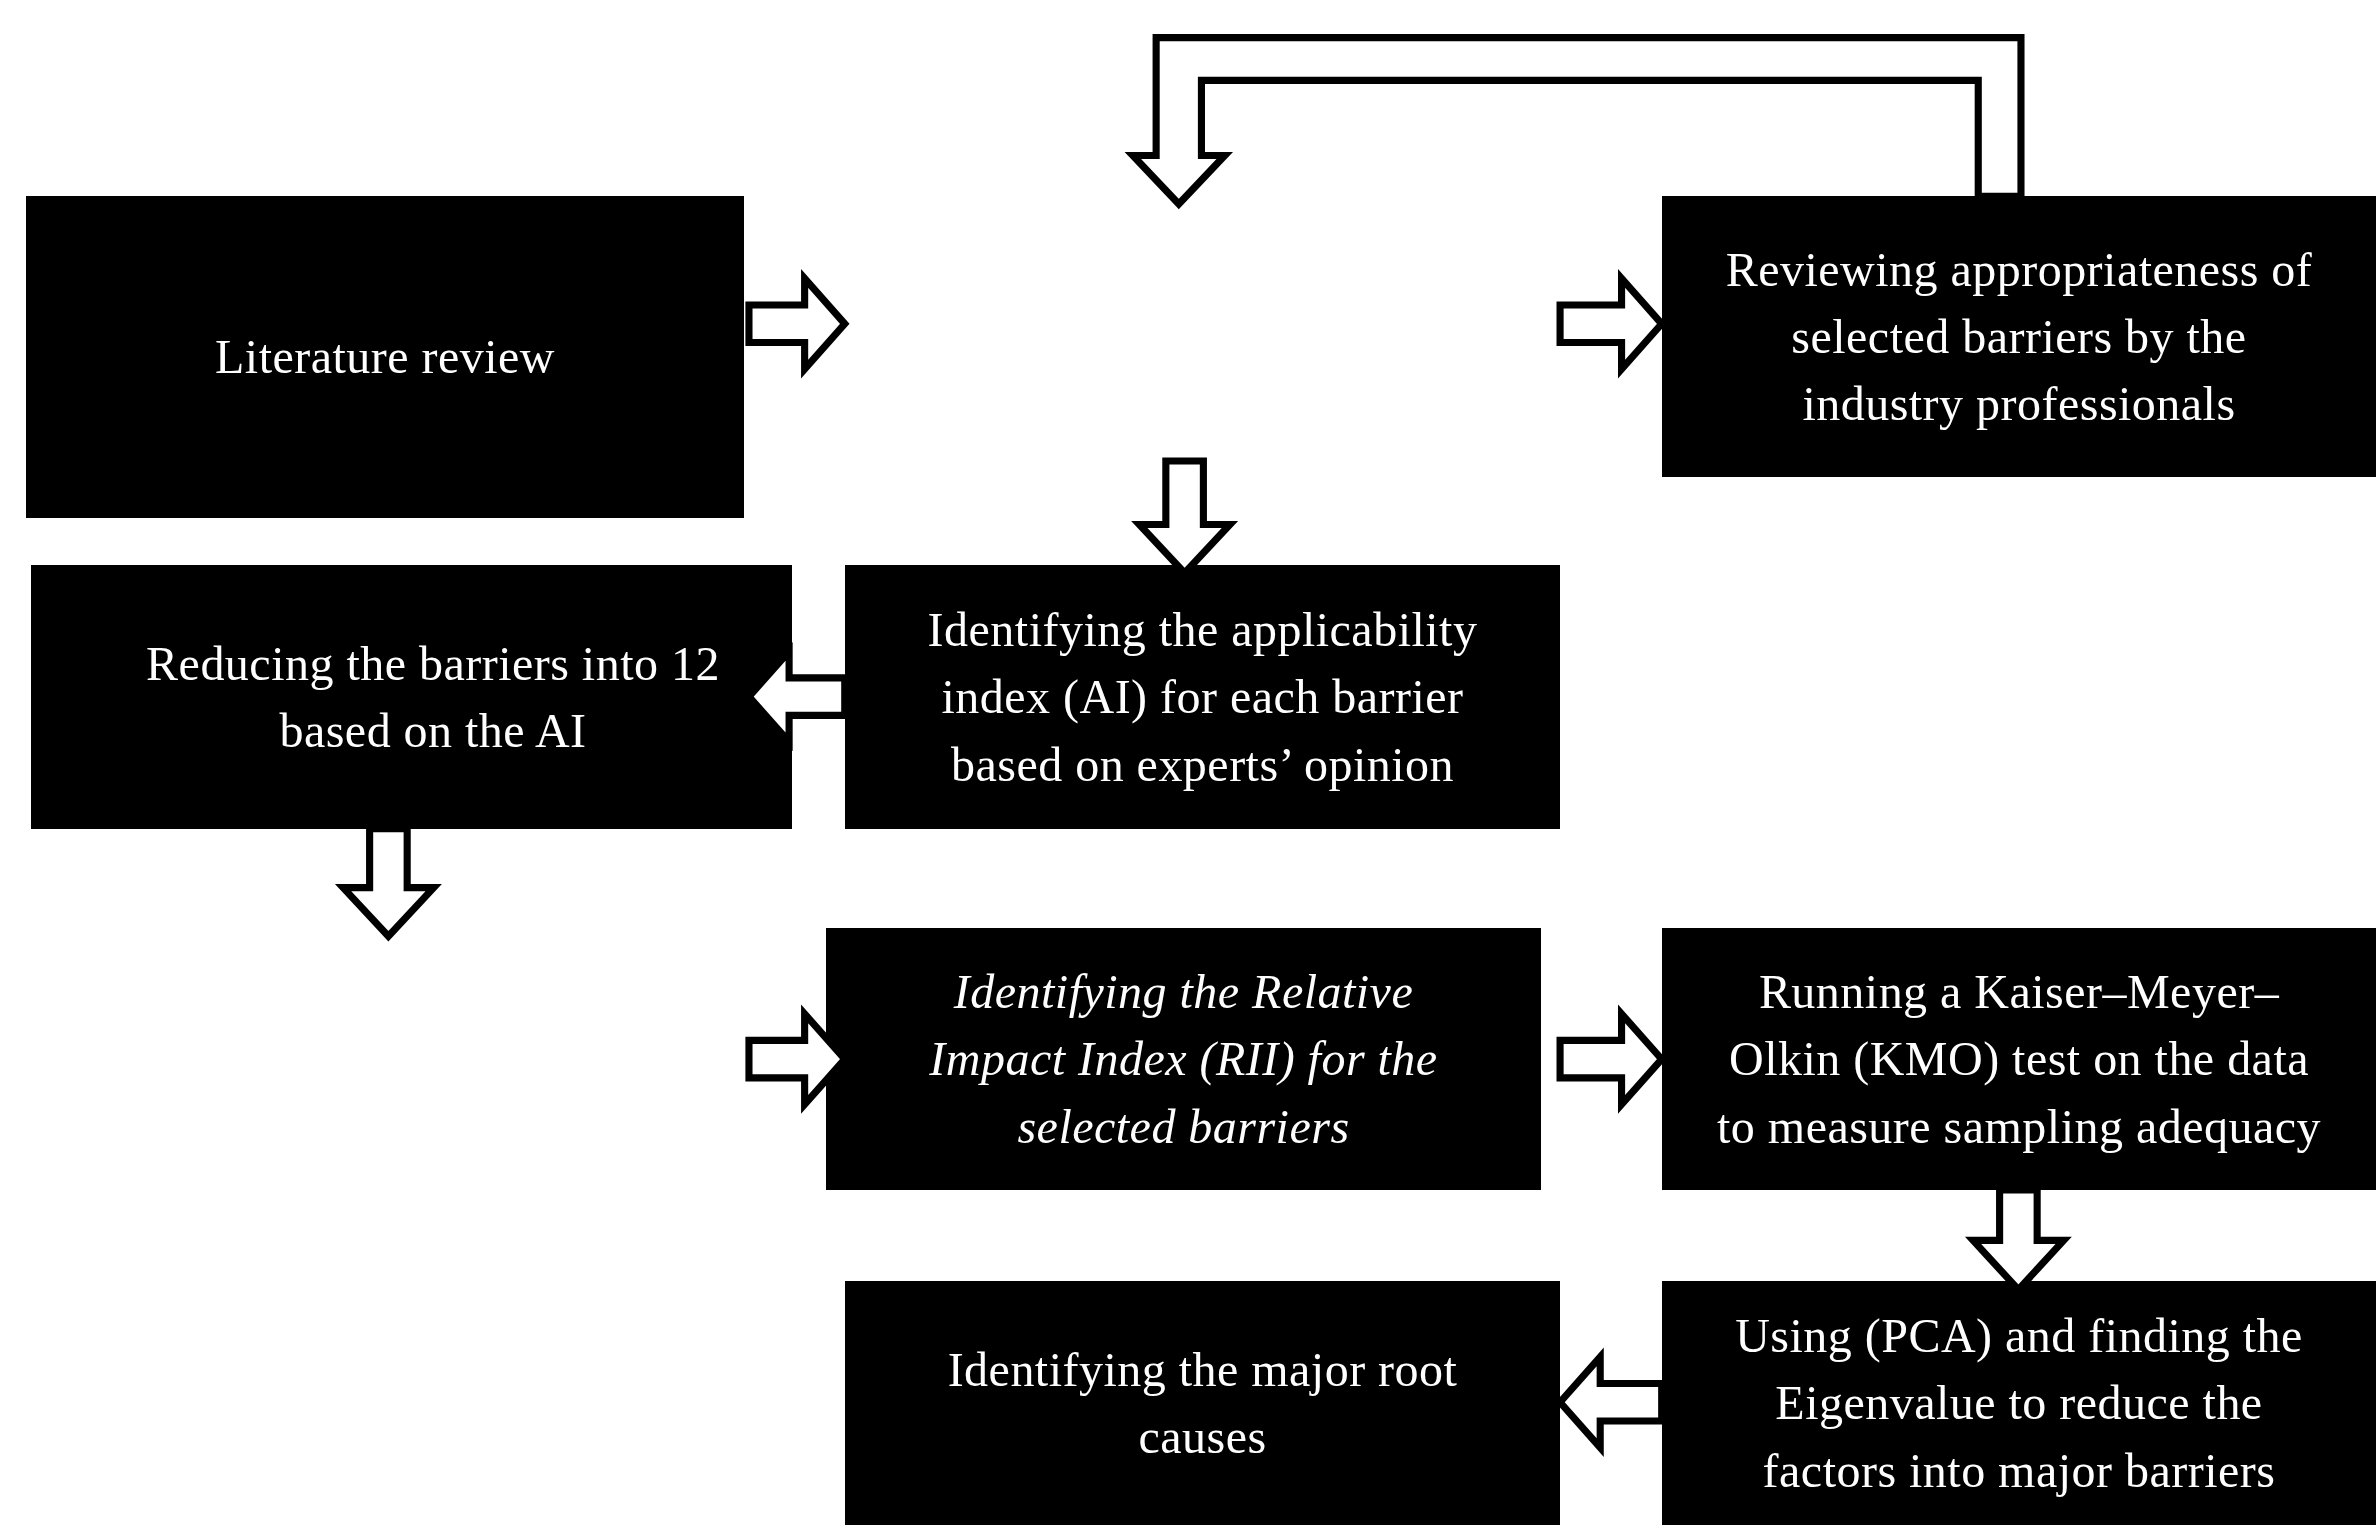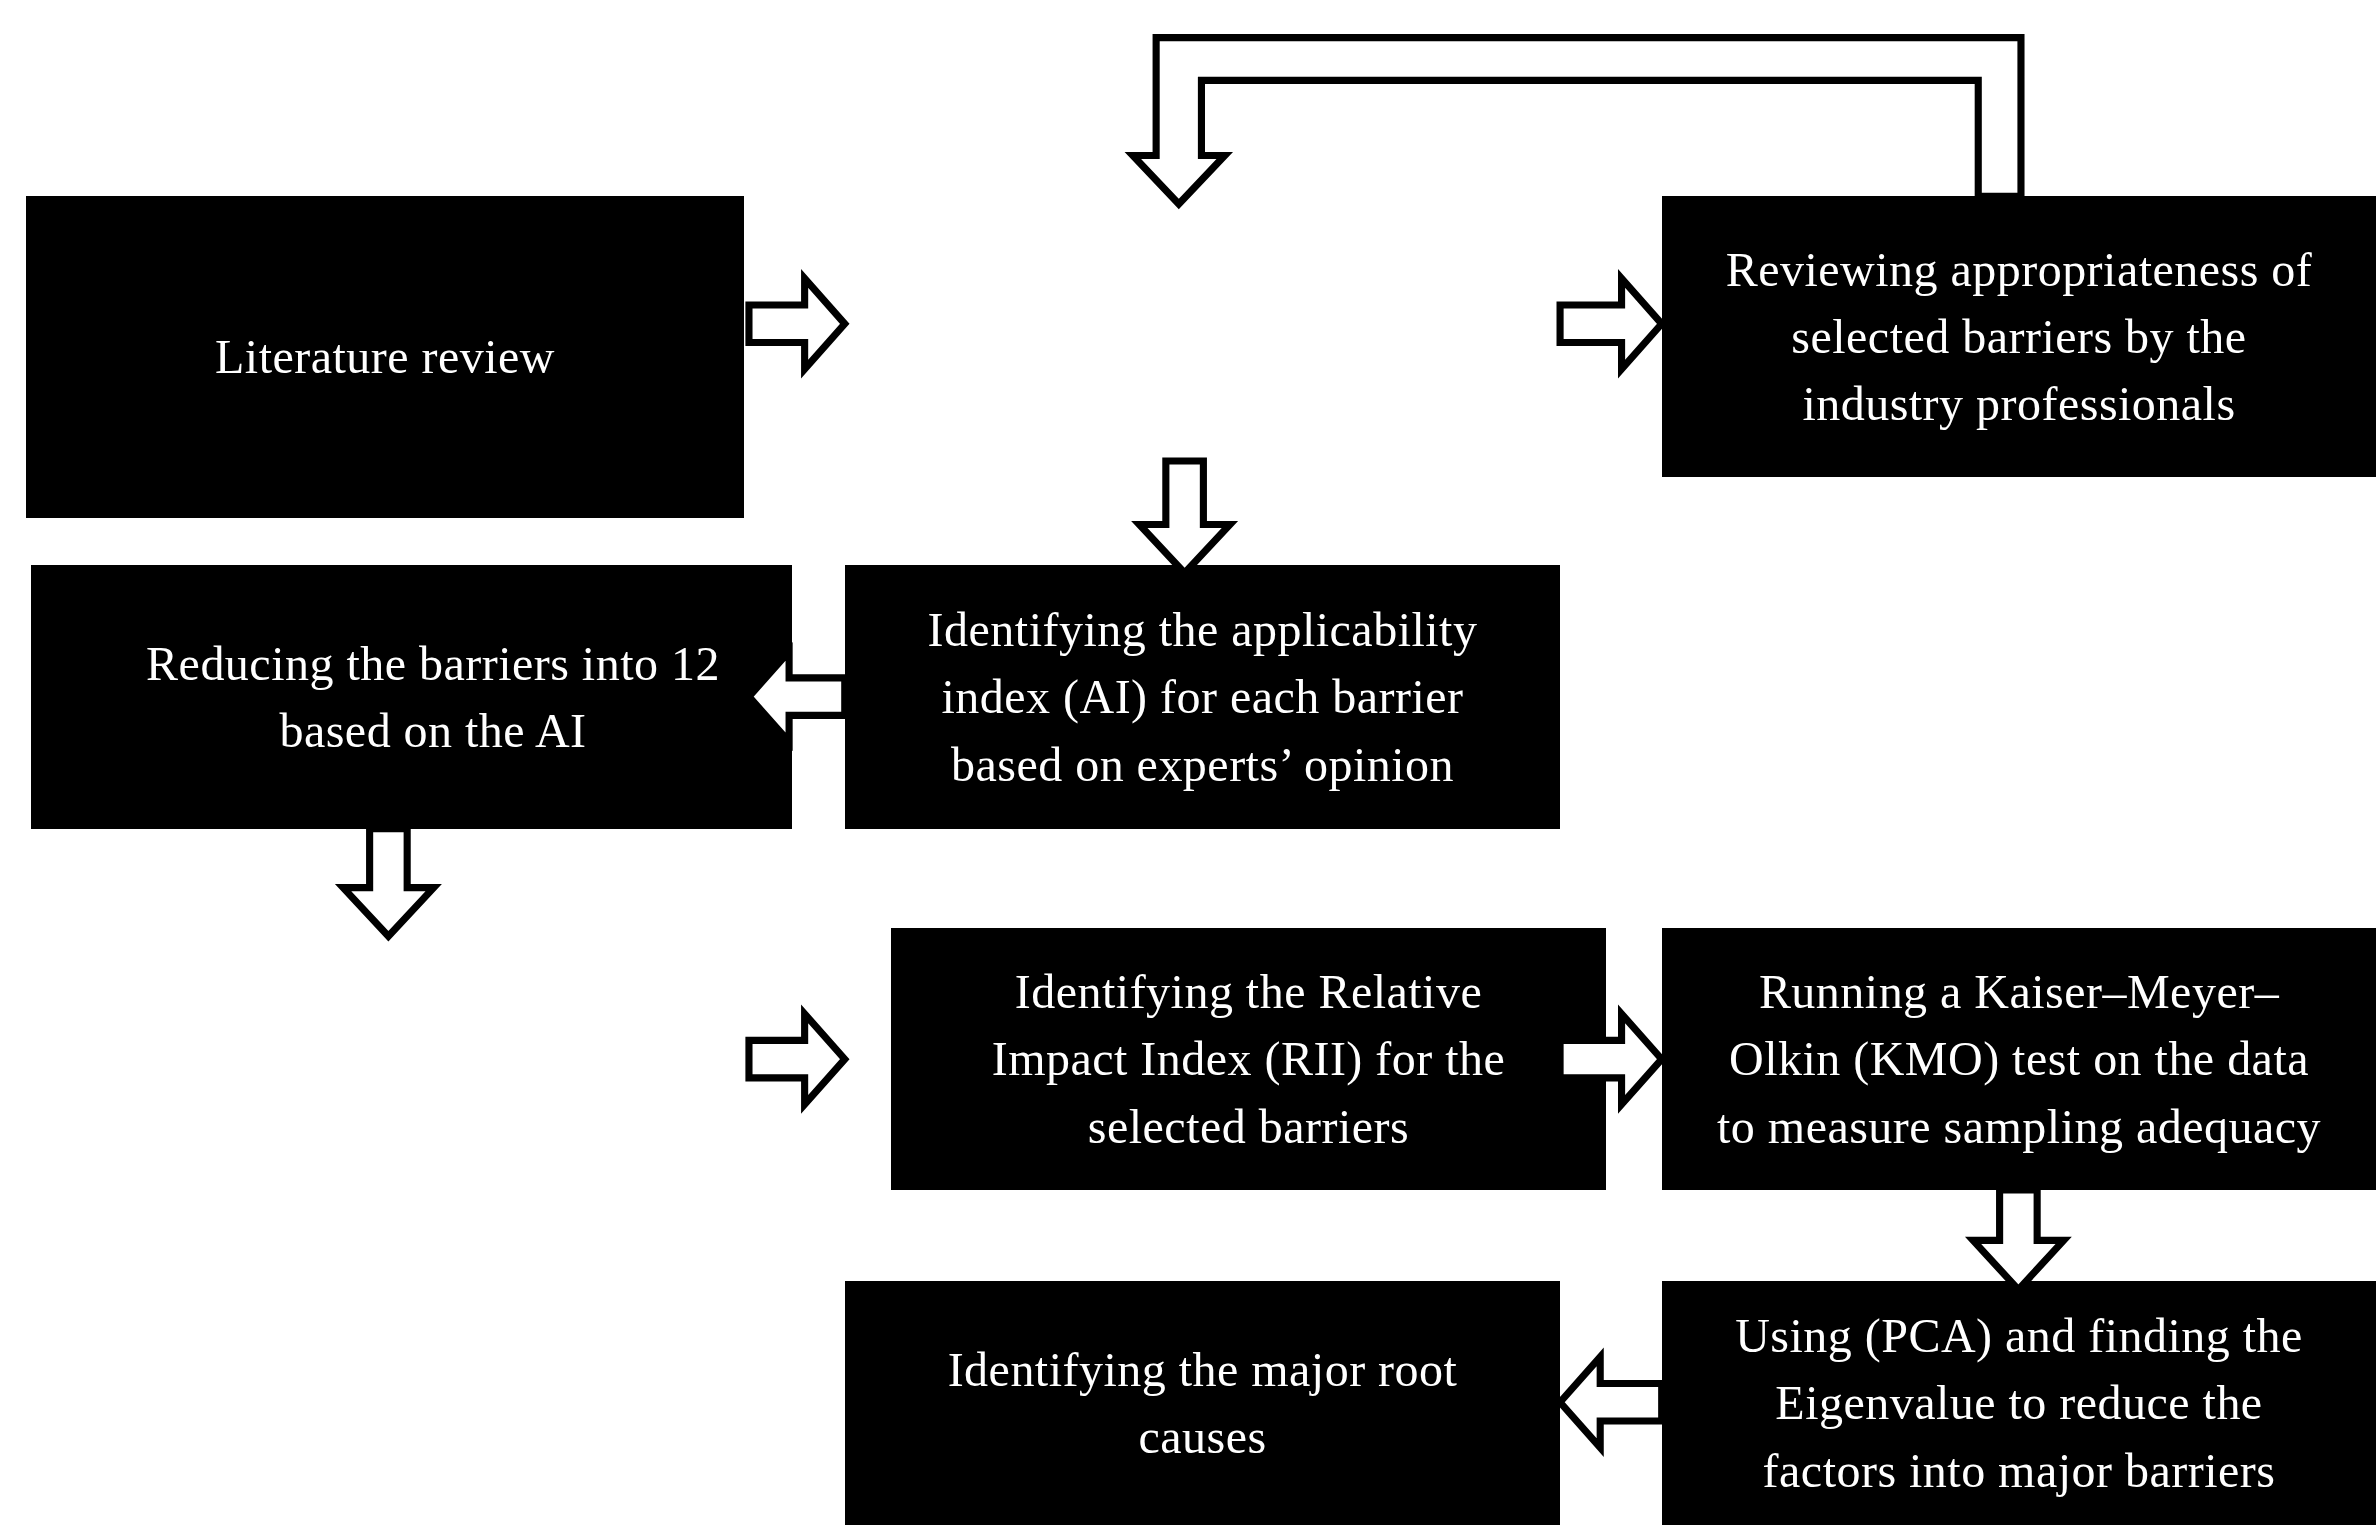--- a/index.html
+++ b/index.html
@@ -27,21 +27,21 @@
     white-space: pre-line;
     letter-spacing: 0.01em;
   }
   
   .b1  { left: 26px;   top: 196px;  width: 718px; height: 322px; }
   .b2  { left: 845px; top: 196px;  width: 715px; height: 265px; }
   .b3  { left: 1662px; top: 196px;  width: 714px; height: 281px; font-family: Liberation Serif, serif; }
   .b4  { left: 31px;   top: 565px;  width: 718px; height: 264px; padding-left: 43px; }
   .b5  { left: 845px; top: 565px;  width: 715px; height: 264px; }
   .b6  { left: 31px;   top: 928px; width: 718px; height: 270px; }
-  .b7  { left: 891px; top: 928px; width: 715px; height: 262px; }
+  .b7  { left: 826px; top: 928px; width: 715px; height: 262px; font-style: italic; }
   .b8  { left: 1662px; top: 928px; width: 714px; height: 262px; }
   .b9  { left: 845px; top: 1281px; width: 715px; height: 244px; }
   .b10 { left: 1662px; top: 1281px; width: 714px; height: 244px; }
 
   #arrow-layer {
     position: absolute;
     left: 0; top: 0;
     width: 2377px;
     height: 1537px;
     pointer-events: none;

